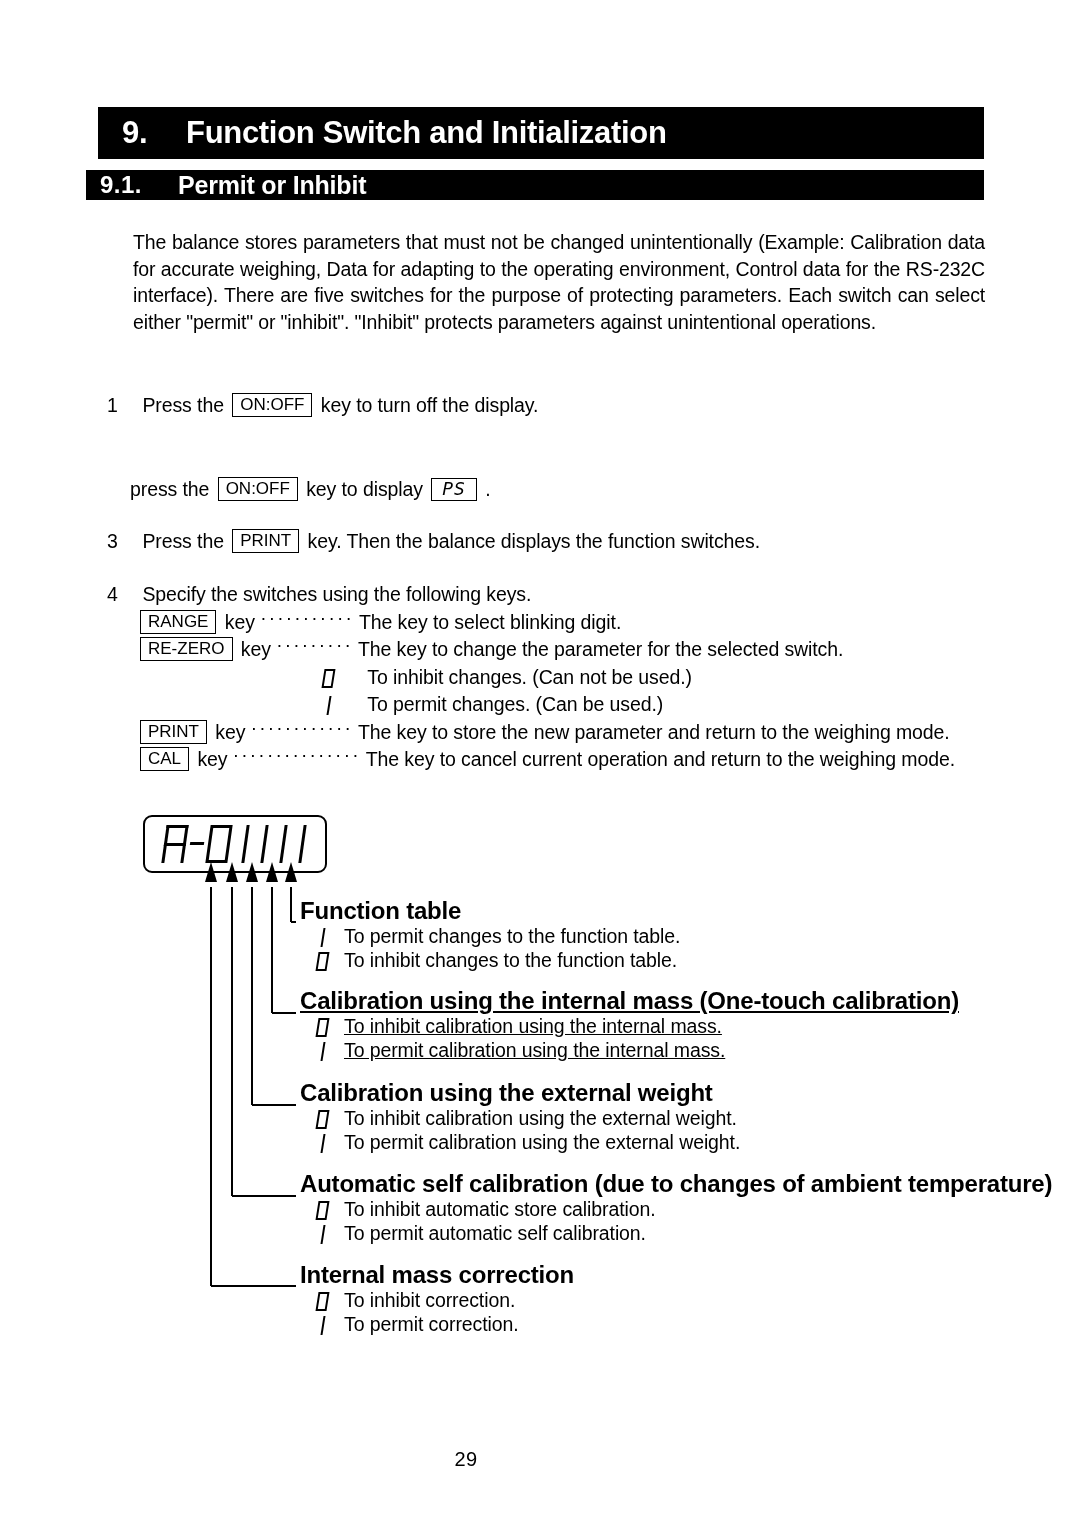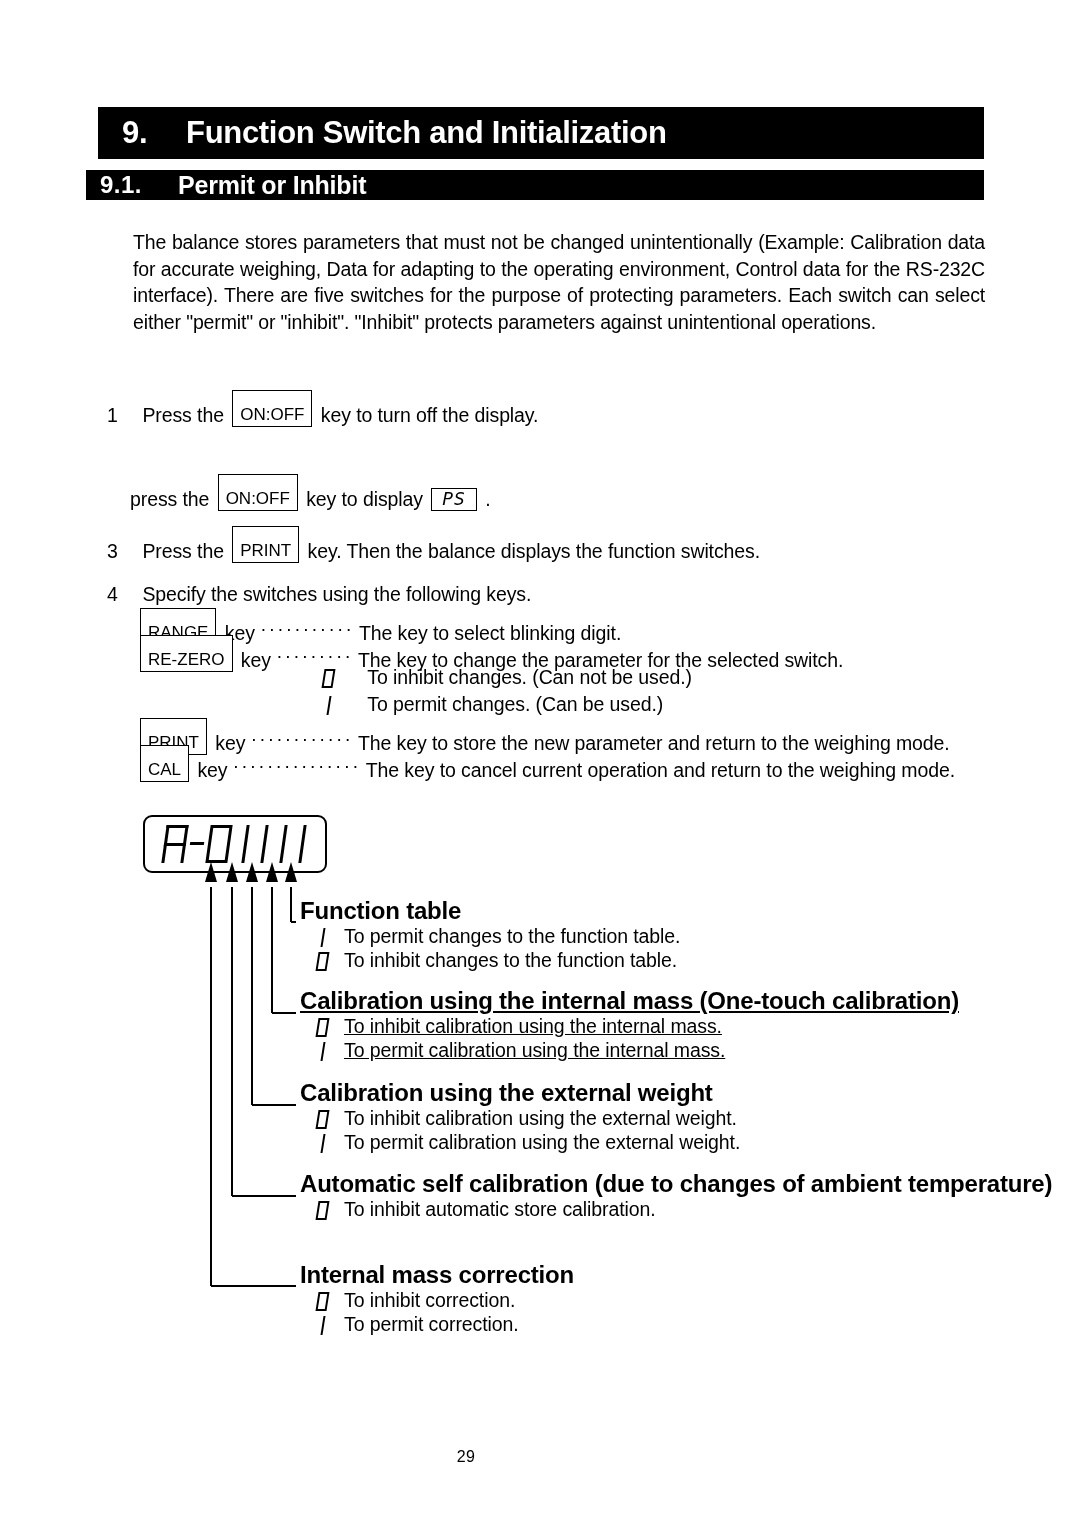--- a/index.html
+++ b/index.html
@@ -99,21 +99,21 @@
     position: absolute;
     font-size: 19.5px;
     width: 22px;
     text-align: left;
   }
 
   
   .keybox {
     display: inline-block;
     border: 1.6px solid #000000;
-    padding: 14px 7px 2px 7px;
+    padding: 1px 7px 2px 7px;
     font-size: 17px;
     line-height: 19px;
     letter-spacing: 0px;
     vertical-align: 2px;
     margin: 0 3px;
     background: #ffffff;
     white-space: nowrap;
   }
   .keybox.lcd {
     padding: 0px 10px 1px 10px;
@@ -309,21 +309,21 @@
     text-align: center;
   }
 
   
   .pageno {
     position: absolute;
     left: 0;
     top: 1448px;
     width: 932px;
     text-align: center;
-    font-size: 16px;
+    font-size: 20px;
     letter-spacing: 0.4px;
   }
 </style>
 </head>
 <body>
 
 <div class="page">
 
   <div class="chapter-bar">
     <span class="chapter-num">9.</span>
@@ -471,20 +471,23 @@
     <div class="crow">
       <span class="cg"><span class="seg1"></span></span><span>To permit calibration using the external weight.</span>
     </div>
   </div>
 
   <div class="callout" style="left:300px; top:1171px;">
     <div class="ctitle">Automatic self calibration (due to changes of ambient temperature)</div>
     <div class="crow">
       <span class="cg"><span class="seg0"></span></span><span>To inhibit automatic store calibration.</span>
     </div>
+    <div class="crow">
+      <span class="cg"><span class="seg1"></span></span><span>To permit automatic self calibration.</span>
+    </div>
   </div>
 
   <div class="callout" style="left:300px; top:1262px;">
     <div class="ctitle">Internal mass correction</div>
     <div class="crow">
       <span class="cg"><span class="seg0"></span></span><span>To inhibit correction.</span>
     </div>
     <div class="crow">
       <span class="cg"><span class="seg1"></span></span><span>To permit correction.</span>
     </div>

